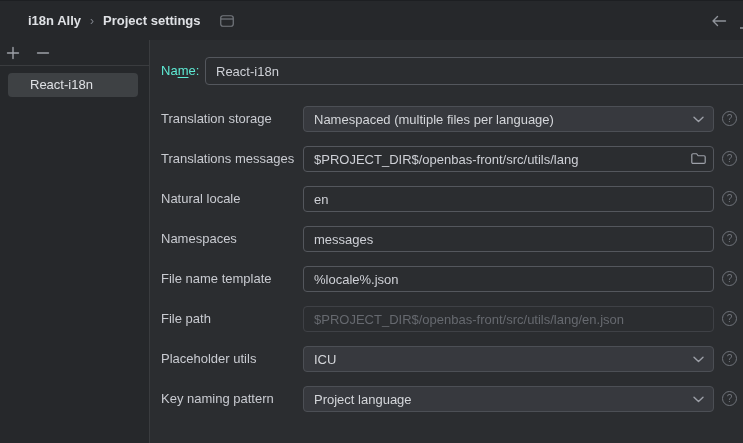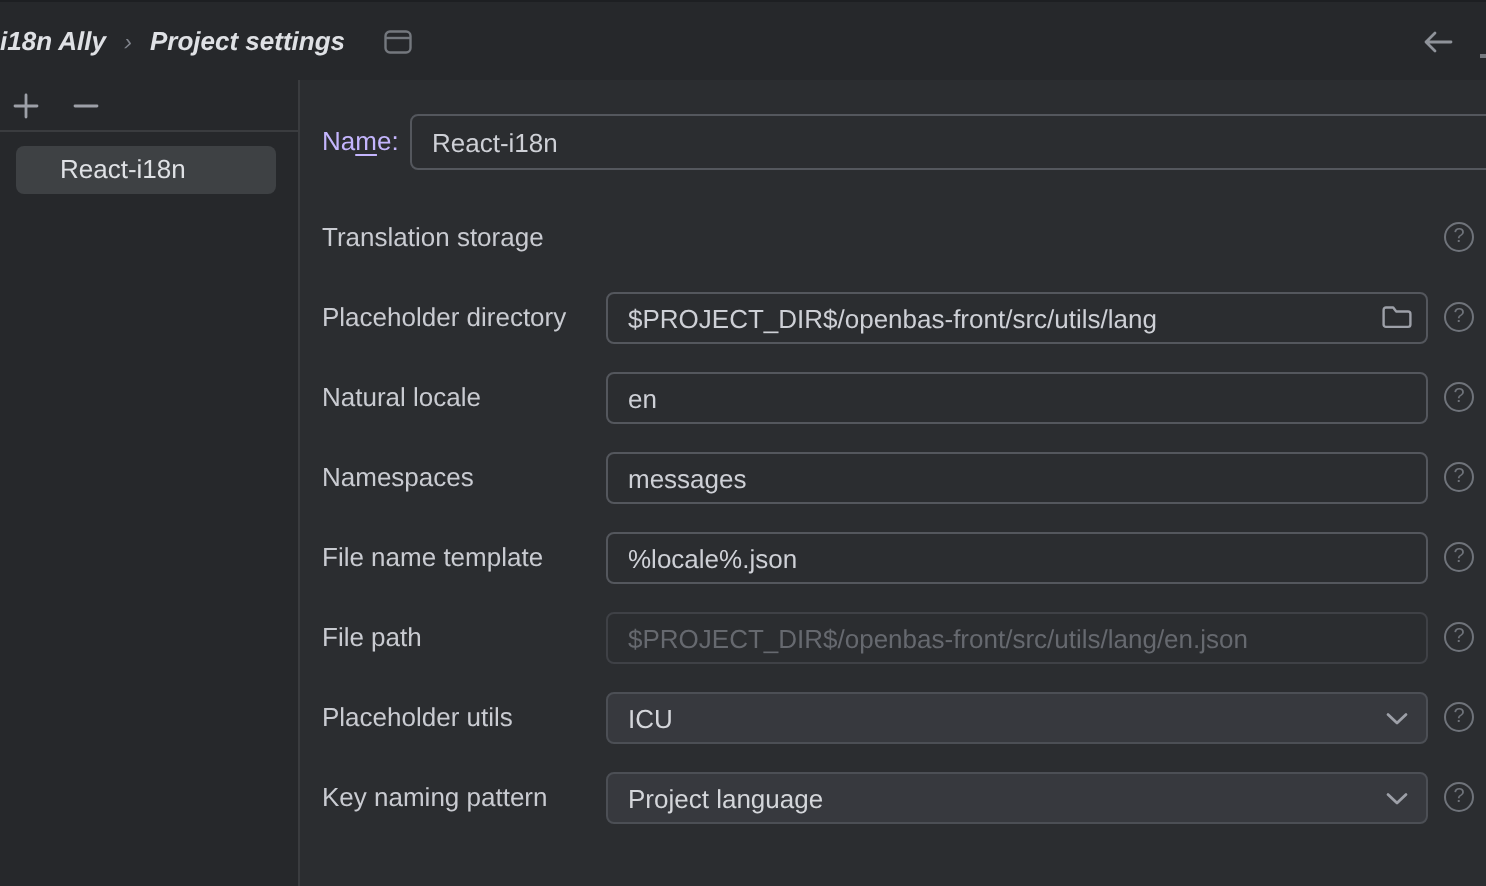--- a/index.html
+++ b/index.html
@@ -9,21 +9,21 @@
     position:relative; width:743px; height:443px; overflow:hidden;
     background:#2b2d30; color:#ced0d6; font-size:13px;
   }
 
   
   .header {
     position:absolute; left:0; top:0; width:743px; height:40px;
     background:#26282b; border-top:1px solid #1d1f22;
     display:flex; align-items:center;
   }
-  .breadcrumb { display:flex; align-items:center; gap:9px; margin-left:0;font-style:italic; }
+  .breadcrumb { display:flex; align-items:center; gap:9px; margin-left:28px; }
   .crumb { font-weight:700; color:#dfe1e5; font-size:13px; white-space:nowrap; }
   .crumb-sep { color:#7e828a; font-weight:400; font-size:12px; }
   .window-icon { display:inline-flex; margin-left:10px; opacity:.85; }
   .back-arrow { position:absolute; right:16px; top:14px; cursor:pointer; }
   .edge-sliver { position:absolute; right:0; top:26px; width:3px; height:2px; background:#8a8d93; opacity:.8; }
 
   
   .sidebar {
     position:absolute; left:0; top:40px; width:150px; height:403px;
     background:#26282b; border-right:1px solid #3a3c3f;
@@ -35,21 +35,21 @@
   .tool-btn { display:inline-flex; align-items:center; justify-content:center; width:26px; height:24px; cursor:pointer; }
   .tool-btn.minus { margin-left:4px; }
   .project-item {
     margin:7px 0 0 8px; width:130px; height:24px; line-height:24px;
     background:#3e4144; border-radius:4px; color:#dfe1e5;
     padding-left:22px; font-size:13px; cursor:pointer;
     white-space:nowrap; overflow:hidden;
   }
 
   
-  .name-label { position:absolute; left:161px; top:57px; height:28px; line-height:28px; color:#c4b5fd; }
+  .name-label { position:absolute; left:161px; top:57px; height:28px; line-height:28px; color:#5eead4; }
   .mnemonic { text-decoration:underline; text-underline-offset:2px; }
   .name-input {
     position:absolute; left:205px; top:57px; width:545px; height:28px;
     background:transparent; border:1px solid #54575d; border-radius:4px;
     color:#ced0d6; font-family:"Liberation Sans", sans-serif; font-size:13px;
     padding:0 10px; outline:none;
   }
 
   .form-row { position:absolute; left:0; width:743px; height:26px; }
   .row-0 { top:106px; } .row-1 { top:146px; } .row-2 { top:186px; } .row-3 { top:226px; }
@@ -123,25 +123,33 @@
       </span>
     </div>
     <div class="project-item">React-i18n</div>
   </div>
 
   <div class="name-label"><span>Na</span><span class="mnemonic">m</span><span>e:</span></div>
   <input class="name-input" type="text" value="React-i18n" style="">
 
   <div class="form-row row-0">
     <span class="form-label">Translation storage</span>
+    <div class="control combo">
+      <span class="combo-text">Namespaced (multiple files per language)</span>
+      <span class="chevron">
+        <svg width="11" height="7" viewBox="0 0 11 7">
+            <path d="M1 1.3 L5.5 5.5 L10 1.3" fill="none" stroke="#9da0a8" stroke-width="1.4" stroke-linecap="round" stroke-linejoin="round"></path>
+          </svg>
+      </span>
+    </div>
     <span class="help">?</span>
   </div>
 
   <div class="form-row row-1">
-    <span class="form-label">Placeholder directory</span>
+    <span class="form-label">Translations messages</span>
     <div class="control input-wrap">
       <input class="text-input" type="text" value="$PROJECT_DIR$/openbas-front/src/utils/lang" style="">
       <span class="folder-btn">
         <svg width="15" height="13" viewBox="0 0 15 13">
           <path d="M2 1.75 h3.6 l1.5 2 h5.9 a1.2 1.2 0 0 1 1.2 1.2 v5.3 a1.2 1.2 0 0 1 -1.2 1.2 h-11 a1.2 1.2 0 0 1 -1.2 -1.2 v-7.3 a1.2 1.2 0 0 1 1.2 -1.2 z" fill="none" stroke="#9da0a8" stroke-width="1.2" stroke-linejoin="round"></path>
         </svg>
       </span>
     </div>
     <span class="help">?</span>
   </div>

